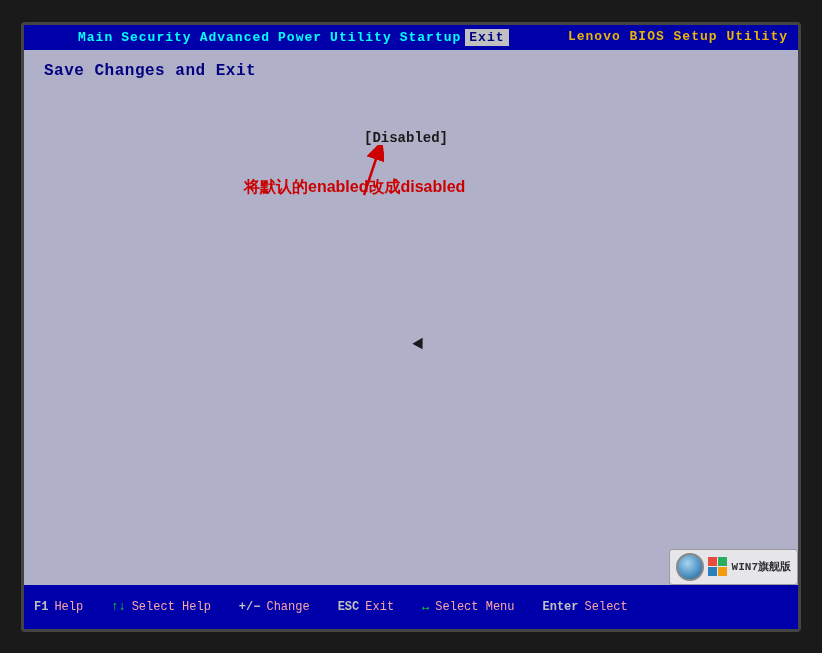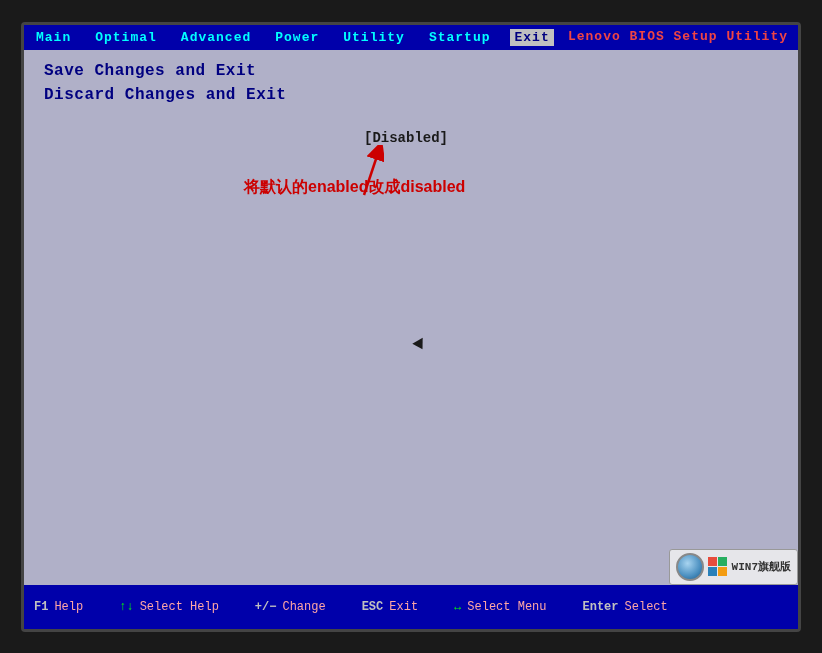--- a/index.html
+++ b/index.html
@@ -40,33 +40,33 @@
     .menu-bar {
       background: #0000aa;
       display: flex;
       align-items: center;
       justify-content: space-between;
       padding: 4px 8px;
       width: 100%;
     }
 
     .menu-bar-title {
-      color: #ef4444;
+      color: #eab308;
       font-size: 13px;
       font-weight: bold;
       letter-spacing: 1px;
       position: absolute;
       right: 10px;
       top: 4px;
     }
 
     .menu-tabs {
       display: flex;
-      gap: 16px;
-      align-items: center;
+      align-items: center;
+      margin-left: 42px;
     }
 
     .menu-tab {
       color: #00ffff;
       font-size: 13px;
       font-weight: bold;
       letter-spacing: 1px;
       cursor: pointer;
       padding: 1px 4px;
     }
@@ -131,21 +131,21 @@
       font-family: Arial, sans-serif;
       white-space: nowrap;
     }
 
     
     .status-bar {
       background: #0000aa;
       display: flex;
       align-items: center;
       padding: 4px 10px;
-      gap: 16px;
+      gap: 8px;
       height: 44px;
     }
 
     .status-item {
       display: flex;
       align-items: center;
       margin-right: 20px;
       gap: 6px;
     }
 
@@ -209,35 +209,34 @@
   </style>
 </head>
 <body>
 
 <div class="monitor-frame">
   <div class="bios-screen">
 
     <div class="menu-bar">
       <div class="menu-tabs">
         <span class="menu-tab">Main</span>
-        <span class="menu-tab">Optimal</span>
+        <span class="menu-tab">Security</span>
         <span class="menu-tab">Advanced</span>
         <span class="menu-tab">Power</span>
         <span class="menu-tab">Utility</span>
         <span class="menu-tab">Startup</span>
         <span class="menu-tab active">Exit</span>
       </div>
       <span class="menu-bar-title">Lenovo BIOS Setup Utility</span>
     </div>
 
     <div class="content-area">
 
       <div class="menu-item-group">
         <div class="menu-item">Save Changes and Exit</div>
-        <div class="menu-item">Discard Changes and Exit</div>
       </div>
 
 
       <div class="disabled-badge">[Disabled]</div>
 
       <div class="annotation-container">
         <svg class="arrow-svg" width="80" height="55" viewBox="0 0 80 55">
 
           <defs>
             <marker id="arrowhead" markerWidth="8" markerHeight="8" refX="4" refY="4" orient="auto">

